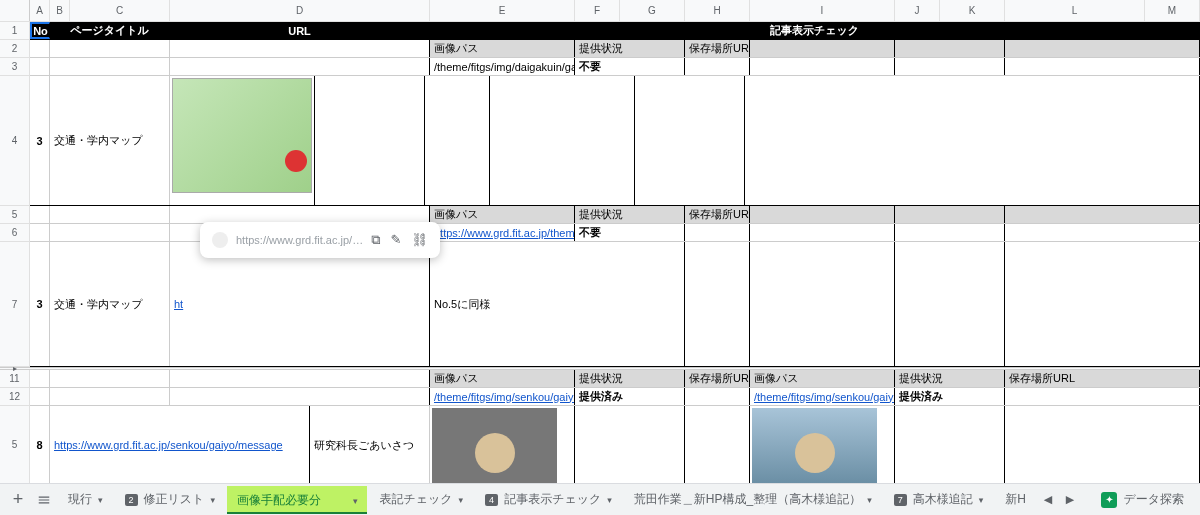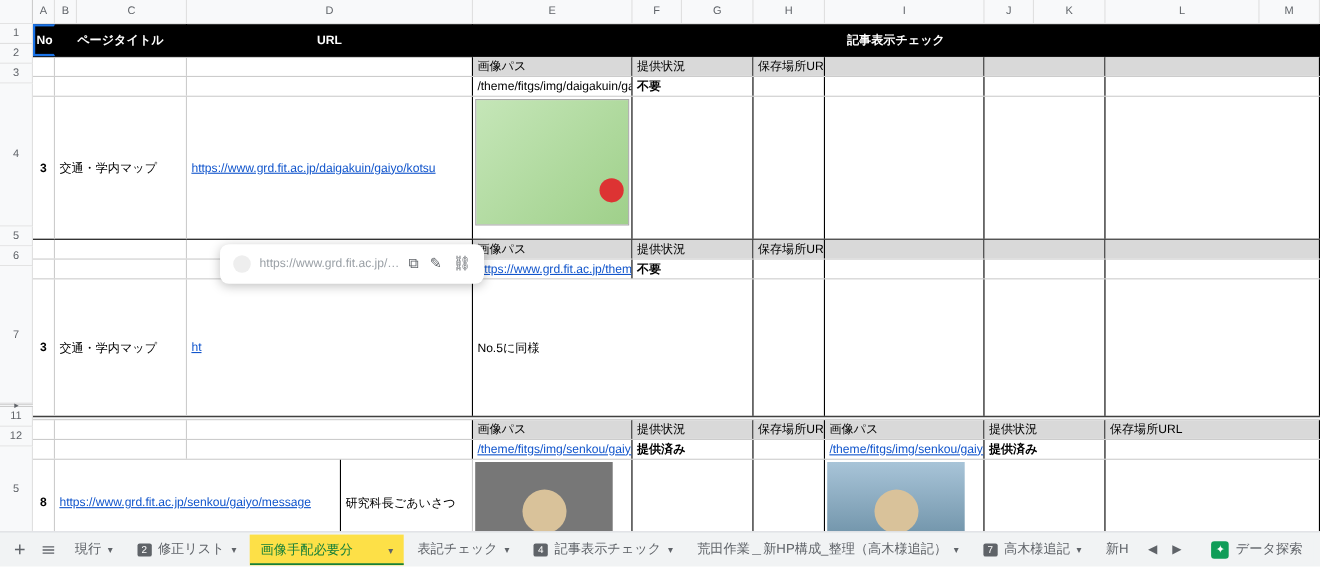--- a/index.html
+++ b/index.html
@@ -57,21 +57,21 @@
   .img-person .head { width:40px; height:40px; border-radius:50%; background:#d9c29a; margin-bottom:10px; }
   .img-person2 { width:125px; height:75px; background:linear-gradient(#a8c4d8,#6b8fa5); display:flex; align-items:flex-end; justify-content:center; }
   .img-person2 .head { width:40px; height:40px; border-radius:50%; background:#d9c29a; margin-bottom:10px; }
 
   
   .tabbar { position: absolute; left:0; right:0; bottom:0; height:32px; background:#f1f3f4; border-top:1px solid #dadce0; display:flex; align-items:center; padding:0 6px; gap:2px; }
   .tabbar .add { width:24px; height:24px; display:flex; align-items:center; justify-content:center; color:#5f6368; font-size:18px; cursor:pointer; }
   .tabbar .menu { width:24px; height:24px; display:flex; align-items:center; justify-content:center; color:#5f6368; cursor:pointer; }
   .tabbar .menu svg { width:14px; height:14px; }
   .tab { height:28px; padding:0 10px; display:flex; align-items:center; gap:6px; color:#5f6368; font-size:12px; cursor:pointer; border-radius:0; }
-  .tab.active { background:#fde047; color:#188038; border-top:2px solid transparent; box-shadow: inset 0 -2px 0 #188038; font-weight:500;gap:32px;}
+  .tab.active { background:#bef264; color:#188038; border-top:2px solid transparent; box-shadow: inset 0 -2px 0 #188038; font-weight:500;gap:32px;}
   .tab .num { background:#5f6368; color:#fff; font-size:9px; padding:1px 4px; border-radius:2px; }
   .tab .caret { font-size:9px; color:#5f6368; }
   .tabbar .navarr { width:20px; text-align:center; color:#5f6368; cursor:pointer; font-size:11px;}
   .tabbar .spacer { flex:1; }
   .explore { display:flex; align-items:center; gap:6px; background:#f1f3f4; padding:0 10px; height:28px; color:#5f6368; font-size:12px; cursor:pointer; }
   .explore .star { width:16px; height:16px; background:#0f9d58; border-radius:3px; display:flex; align-items:center; justify-content:center; color:#fff; font-size:10px;}
 
   .row-hidden-marker { height:3px; border-top:1px solid #ccc; border-bottom:1px solid #ccc; background:#f8f9fa; display:flex; align-items:center; justify-content:center; color:#5f6368; font-size:8px;}
 </style>
 </head>
@@ -107,21 +107,21 @@
       <div class="rh" style="height:18px">6</div>
       <div class="rh" style="height:125px">7</div>
       <div class="row-hidden-marker">▸</div>
       <div class="rh" style="height:18px">11</div>
       <div class="rh" style="height:18px">12</div>
       <div class="rh" style="height:78px">5</div>
     </div>
 
     <div class="sheet">
 
-      <div class="sheet-row" style="height:30px">
+      <div class="sheet-row" style="height:18px">
         <div class="cell hdr-black wA" style="border:2px solid #1a73e8;border-right:1px solid #000;">No</div>
         <div class="cell hdr-black" style="flex:0 0 120px">ページタイトル</div>
         <div class="cell hdr-black wD">URL</div>
         <div class="cell hdr-black" style="flex:1">記事表示チェック</div>
       </div>
 
       <div class="sheet-row thin" style="height:18px">
         <div class="cell wA thinborder"></div>
         <div class="cell thinborder" style="flex:0 0 120px"></div>
         <div class="cell wD"></div>
@@ -141,23 +141,20 @@
         <div class="cell" style="flex:0 0 110px;font-weight:bold">不要</div>
         <div class="cell wH"></div>
         <div class="cell wI"></div>
         <div class="cell" style="flex:0 0 110px"></div>
         <div class="cell" style="flex:1"></div>
       </div>
 
       <div class="sheet-row" style="height:130px">
         <div class="cell wA center thinborder" style="font-weight:bold">3</div>
         <div class="cell thinborder" style="flex:0 0 120px">交通・学内マップ</div>
-        <div class="cell wD">
-            <a class="link">https://www.grd.fit.ac.jp/daigakuin/gaiyo/kotsu</a>
-          </div>
         <div class="cell wE" style="align-items:flex-start;padding:2px">
           <div class="img-ph">
               <div class="badge"></div>
             </div>
         </div>
         <div class="cell" style="flex:0 0 110px"></div>
         <div class="cell wH"></div>
         <div class="cell wI"></div>
         <div class="cell" style="flex:0 0 110px"></div>
         <div class="cell" style="flex:1"></div>

